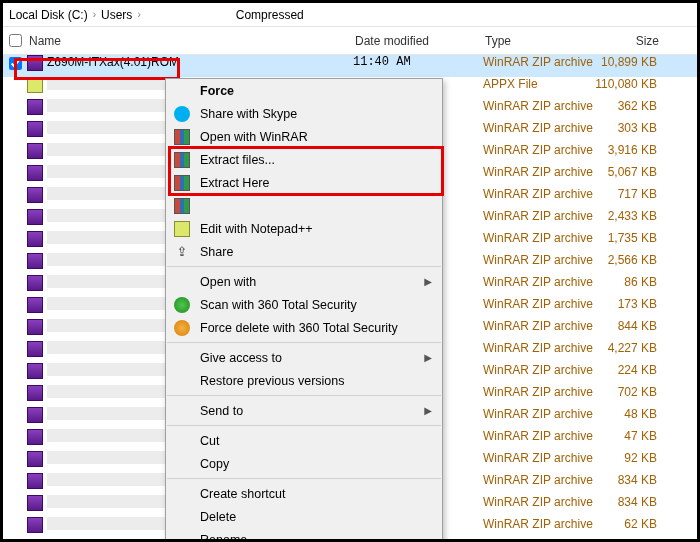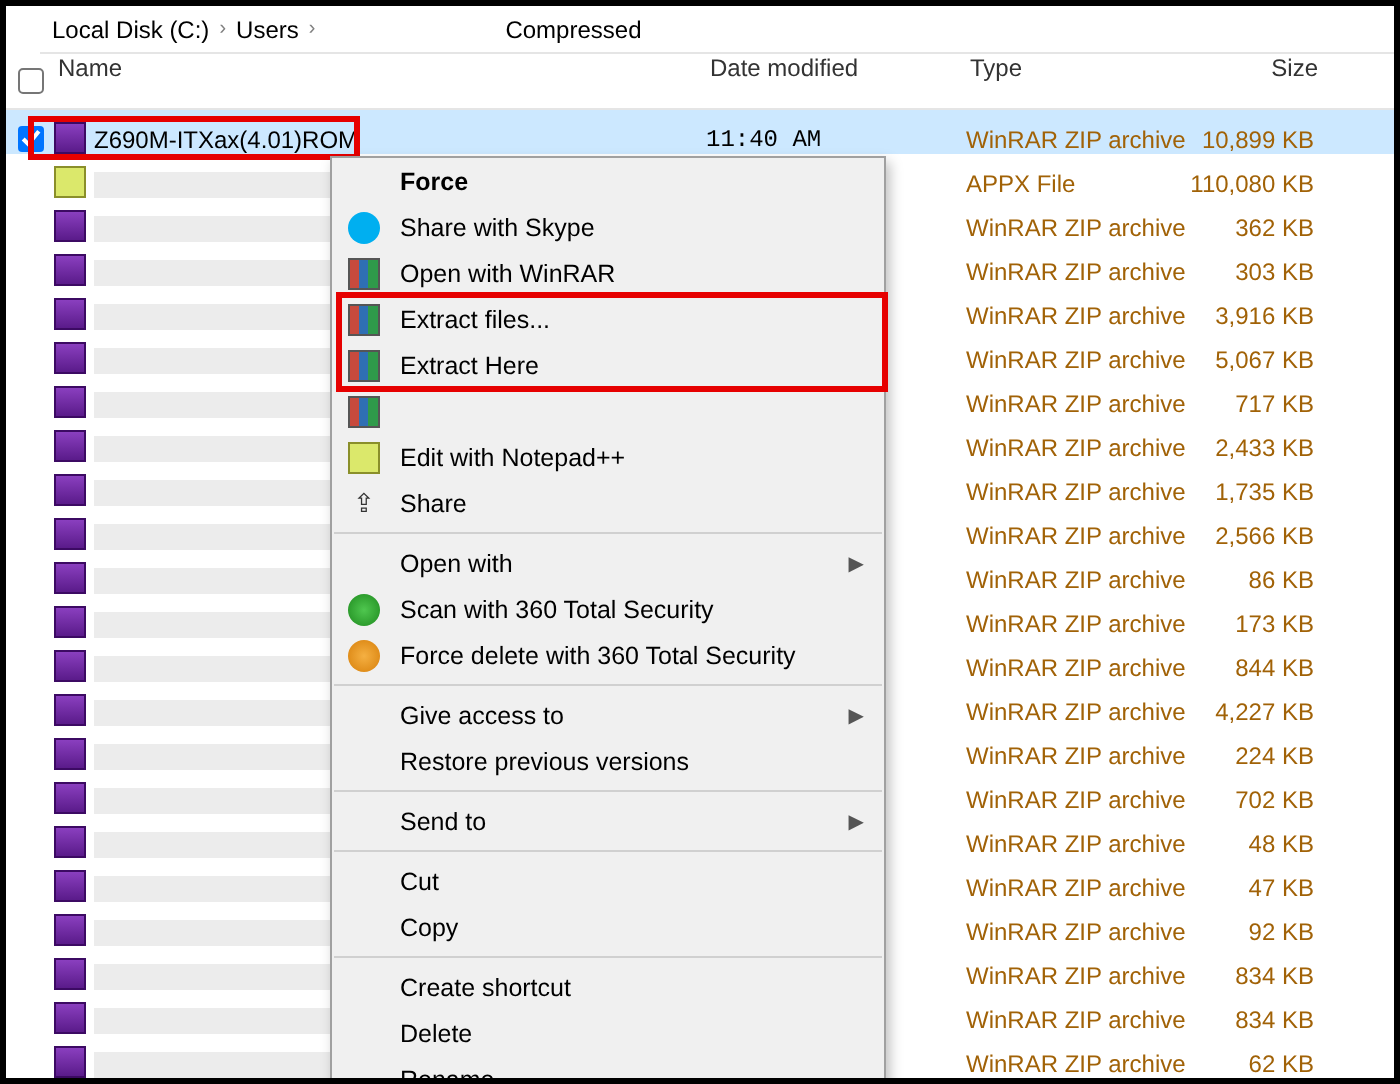--- a/index.html
+++ b/index.html
@@ -1,29 +1,29 @@
 <!DOCTYPE html>
 <html><head>
 <meta charset="utf-8">
 <style>
   * { box-sizing: border-box; margin: 0; padding: 0; font-family: "Segoe UI", Tahoma, sans-serif; }
   body { width: 700px; height: 542px; background: #fff; font-size: 12px; color: #000; position: relative; overflow: hidden; border: 3px solid #000; }
-  .breadcrumb { height: 24px; display: flex; align-items: center; padding: 0 6px; border-bottom: 1px solid #e5e5e5; background: #fff; margin-left: 17px; }
+  .breadcrumb { height: 24px; display: flex; align-items: center; padding: 0 6px; border-bottom: 1px solid #e5e5e5; background: #fff; }
   .breadcrumb span { color: #000; }
   .breadcrumb .chev { margin: 0 5px; color: #808080; font-size: 10px; }
   .breadcrumb .gap { width: 90px; }
-  .headers { height: 28px; display: flex; border-bottom: 1px solid #e5e5e5; padding: 0 6px; color: #333; }
+  .headers { height: 28px; display: flex; align-items: center; border-bottom: 1px solid #e5e5e5; padding: 0 6px; color: #333; }
   .headers .chk { width: 18px; display: flex; align-items: center; }
   .headers .chk input { width: 13px; height: 13px; }
   .col-name { flex: 0 0 328px; padding-left: 2px; }
   .col-date { flex: 0 0 130px; }
   .col-type { flex: 0 0 112px; }
   .col-size { flex: 0 0 70px; text-align: right; padding-right: 8px; }
   .rows { position: relative; }
-  .row { height: 22px; display: flex; align-items: flex-end; padding: 0 6px; }
+  .row { height: 22px; display: flex; align-items: flex-start; padding: 0 6px; }
   .row.sel { background: #cce8ff; }
   .row .cell-lead { width: 18px; height: 16px; display:flex; align-items:center; }
   .row .ico { width: 16px; height: 16px; margin-right: 4px; display:inline-block; }
   .row .filler { width: 120px; height: 13px; background: #ececec; margin-right: 4px; }
   .row .name { flex: 0 0 306px; white-space: nowrap; overflow:hidden; }
   .row .date { flex: 0 0 130px; color: #000; font-family: Liberation Mono, monospace; }
   .row .type { flex: 0 0 112px; color: #a16207; }
   .row .size { flex: 0 0 70px; text-align: right; padding-right: 8px; color: #a16207; }
   .highlight-box { position: absolute; border: 3px solid #e60000; pointer-events: none; }
   .ctxmenu { position: absolute; left: 162px; top: 75px; width: 278px; background: #f0f0f0; border: 1px solid #a0a0a0; box-shadow: 2px 3px 6px rgba(0,0,0,0.25); font-size: 12.5px; z-index: 10; }

